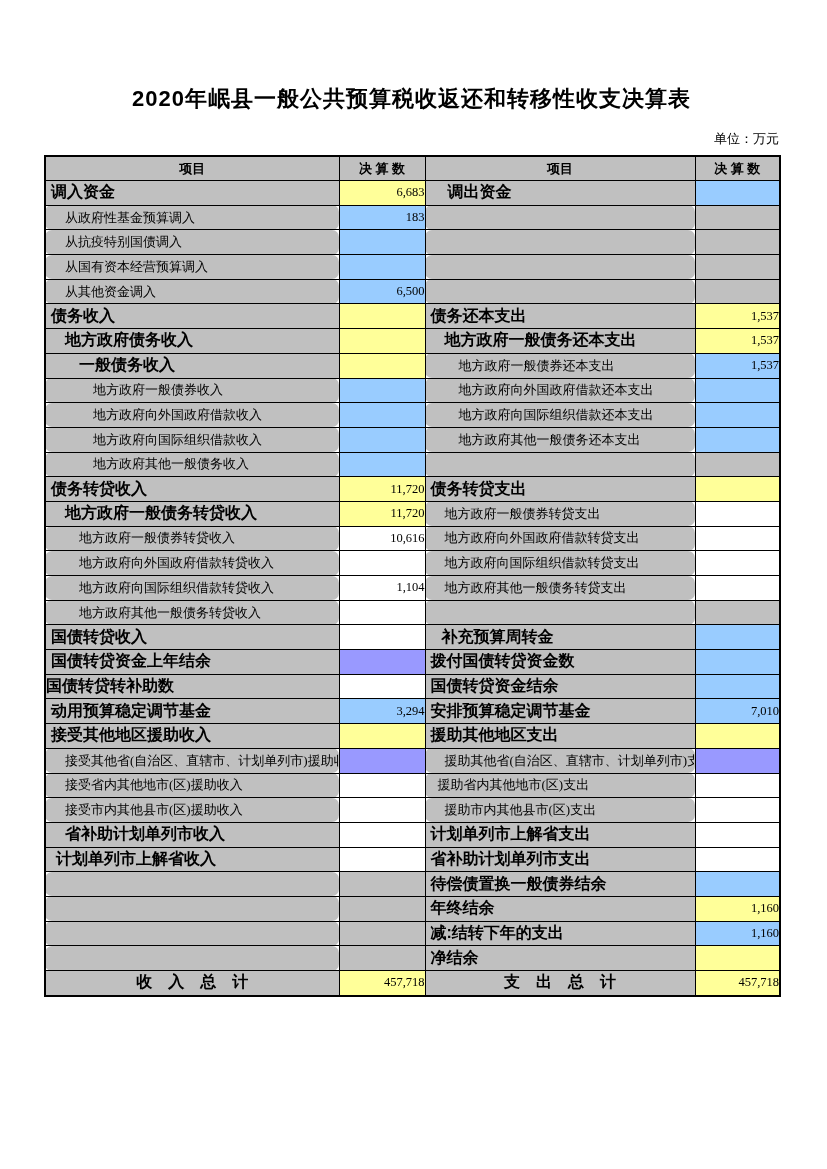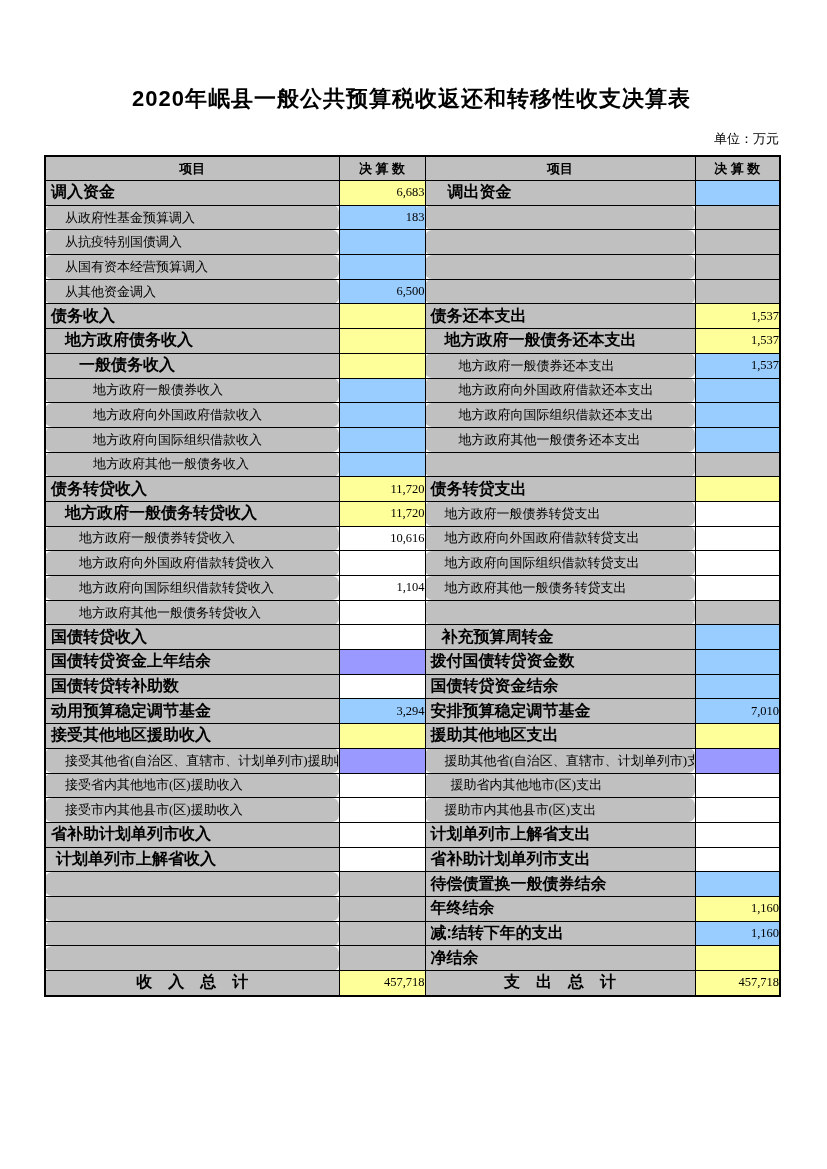--- a/index.html
+++ b/index.html
@@ -174,21 +174,21 @@
         <td class="lbl bold" style="padding-left: 16px;">补充预算周转金</td>
         <td class="val" style="background: rgb(153, 204, 255);"></td>
       </tr>
       <tr>
         <td class="lbl bold" style="padding-left: 5px;">国债转贷资金上年结余</td>
         <td class="val" style="background: rgb(153, 153, 255);"></td>
         <td class="lbl bold" style="padding-left: 5px;">拨付国债转贷资金数</td>
         <td class="val" style="background: rgb(153, 204, 255);"></td>
       </tr>
       <tr>
-        <td class="lbl bold" style="padding-left: 5px;">国债转贷转补助数</td>
+        <td class="lbl bold" style="">国债转贷转补助数</td>
         <td class="val" style="background: rgb(255, 255, 255);"></td>
         <td class="lbl bold" style="padding-left: 5px;">国债转贷资金结余</td>
         <td class="val" style="background: rgb(153, 204, 255);"></td>
       </tr>
       <tr>
         <td class="lbl bold" style="padding-left: 5px; margin-top: 46px;">动用预算稳定调节基金</td>
         <td class="val" style="background: rgb(153, 204, 255);">3,294</td>
         <td class="lbl bold" style="padding-left: 5px;">安排预算稳定调节基金</td>
         <td class="val" style="background: rgb(153, 204, 255);">7,010</td>
       </tr>
@@ -200,31 +200,31 @@
       </tr>
       <tr>
         <td class="lbl normal" style="padding-left: 19px;">接受其他省(自治区、直辖市、计划单列市)援助收入</td>
         <td class="val" style="background: rgb(153, 153, 255);"></td>
         <td class="lbl normal" style="padding-left: 19px;">援助其他省(自治区、直辖市、计划单列市)支出</td>
         <td class="val" style="background: rgb(153, 153, 255);"></td>
       </tr>
       <tr>
         <td class="lbl normal" style="padding-left: 19px;">接受省内其他地市(区)援助收入</td>
         <td class="val" style="background: rgb(255, 255, 255);"></td>
-        <td class="lbl normal" style="padding-left: 25px;">援助省内其他地市(区)支出</td>
+        <td class="lbl normal" style="padding-left: 12px;">援助省内其他地市(区)支出</td>
         <td class="val" style="background: rgb(255, 255, 255);"></td>
       </tr>
       <tr>
         <td class="lbl normal" style="padding-left: 19px;">接受市内其他县市(区)援助收入</td>
         <td class="val" style="background: rgb(255, 255, 255);"></td>
         <td class="lbl normal" style="padding-left: 19px;">援助市内其他县市(区)支出</td>
         <td class="val" style="background: rgb(255, 255, 255);"></td>
       </tr>
       <tr>
-        <td class="lbl bold" style="padding-left: 5px; margin-top: 16px;">省补助计划单列市收入</td>
+        <td class="lbl bold" style="padding-left: 19px; margin-top: 16px;">省补助计划单列市收入</td>
         <td class="val" style="background: rgb(255, 255, 255);"></td>
         <td class="lbl bold" style="padding-left: 5px;">计划单列市上解省支出</td>
         <td class="val" style="background: rgb(255, 255, 255);"></td>
       </tr>
       <tr>
         <td class="lbl bold" style="padding-left: 10px;">计划单列市上解省收入</td>
         <td class="val" style="background: rgb(255, 255, 255);"></td>
         <td class="lbl bold" style="padding-left: 5px;">省补助计划单列市支出</td>
         <td class="val" style="background: rgb(255, 255, 255);"></td>
       </tr>

